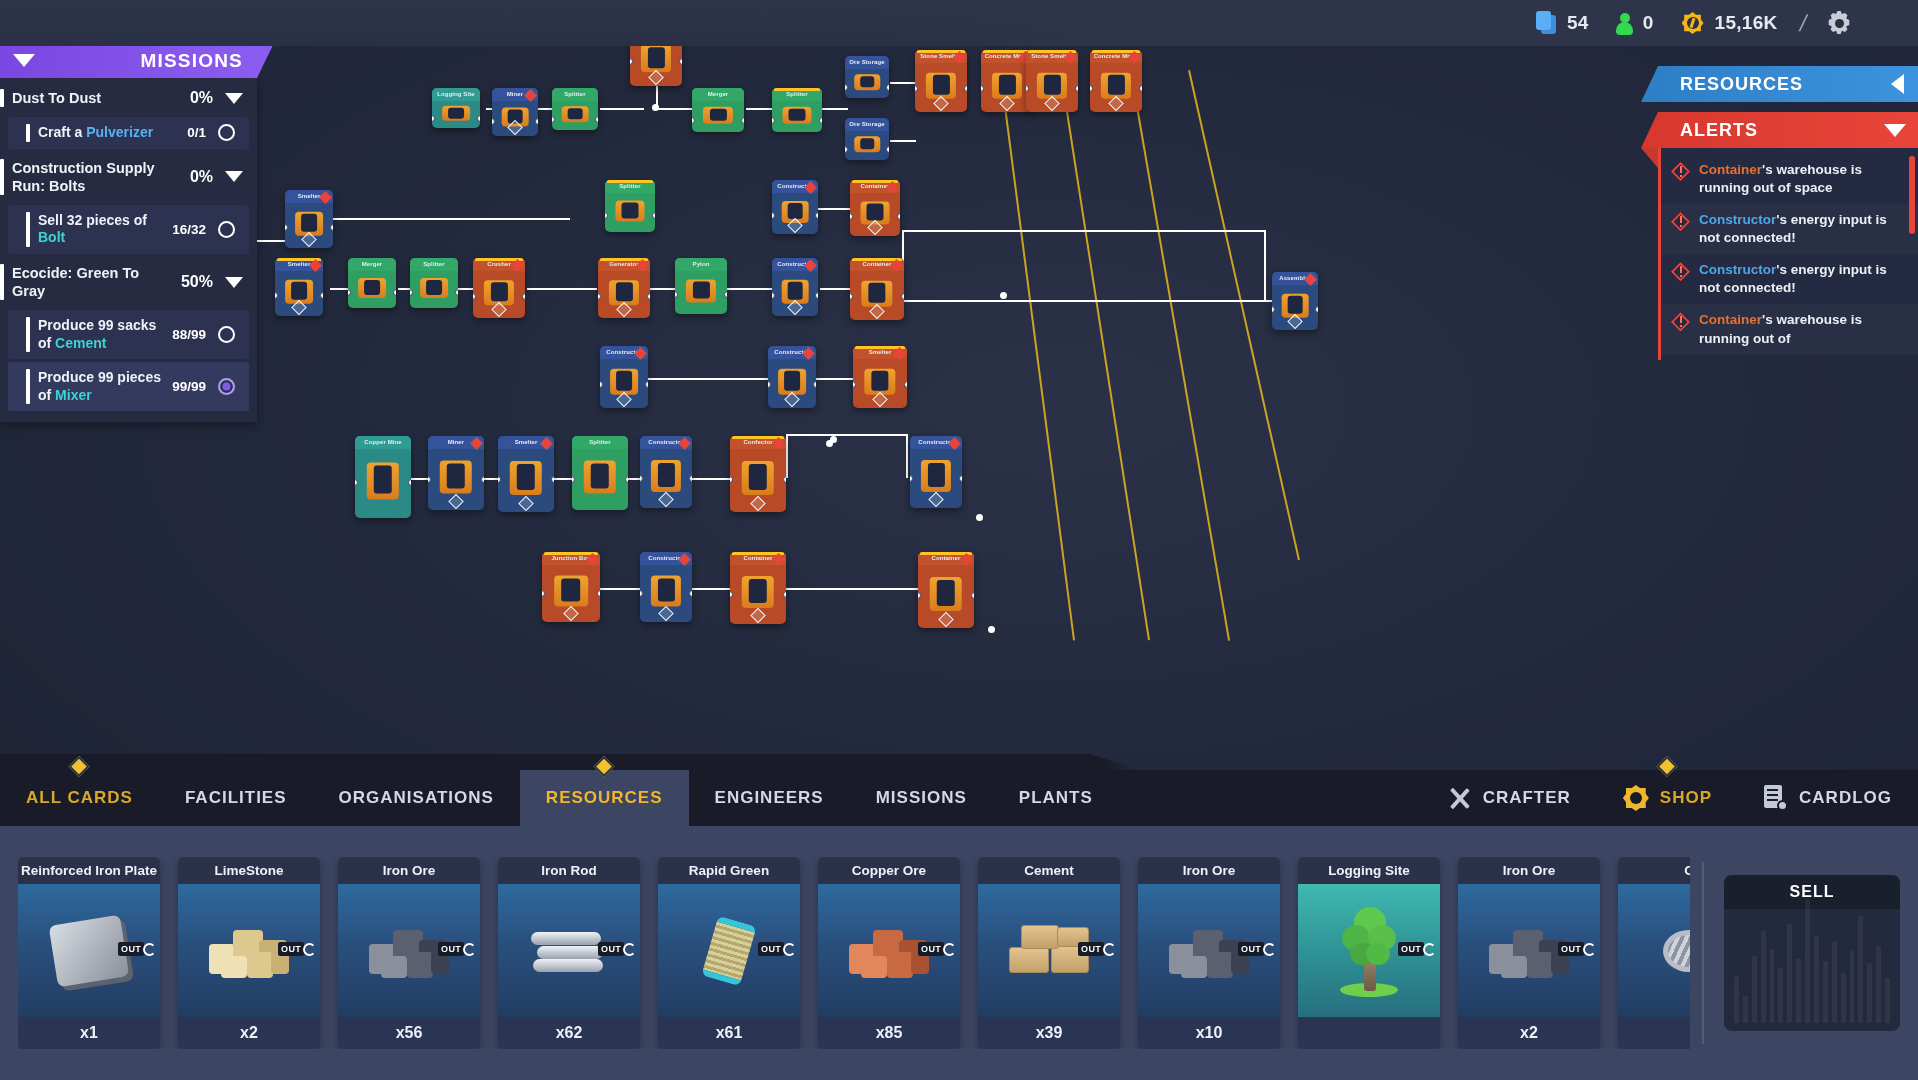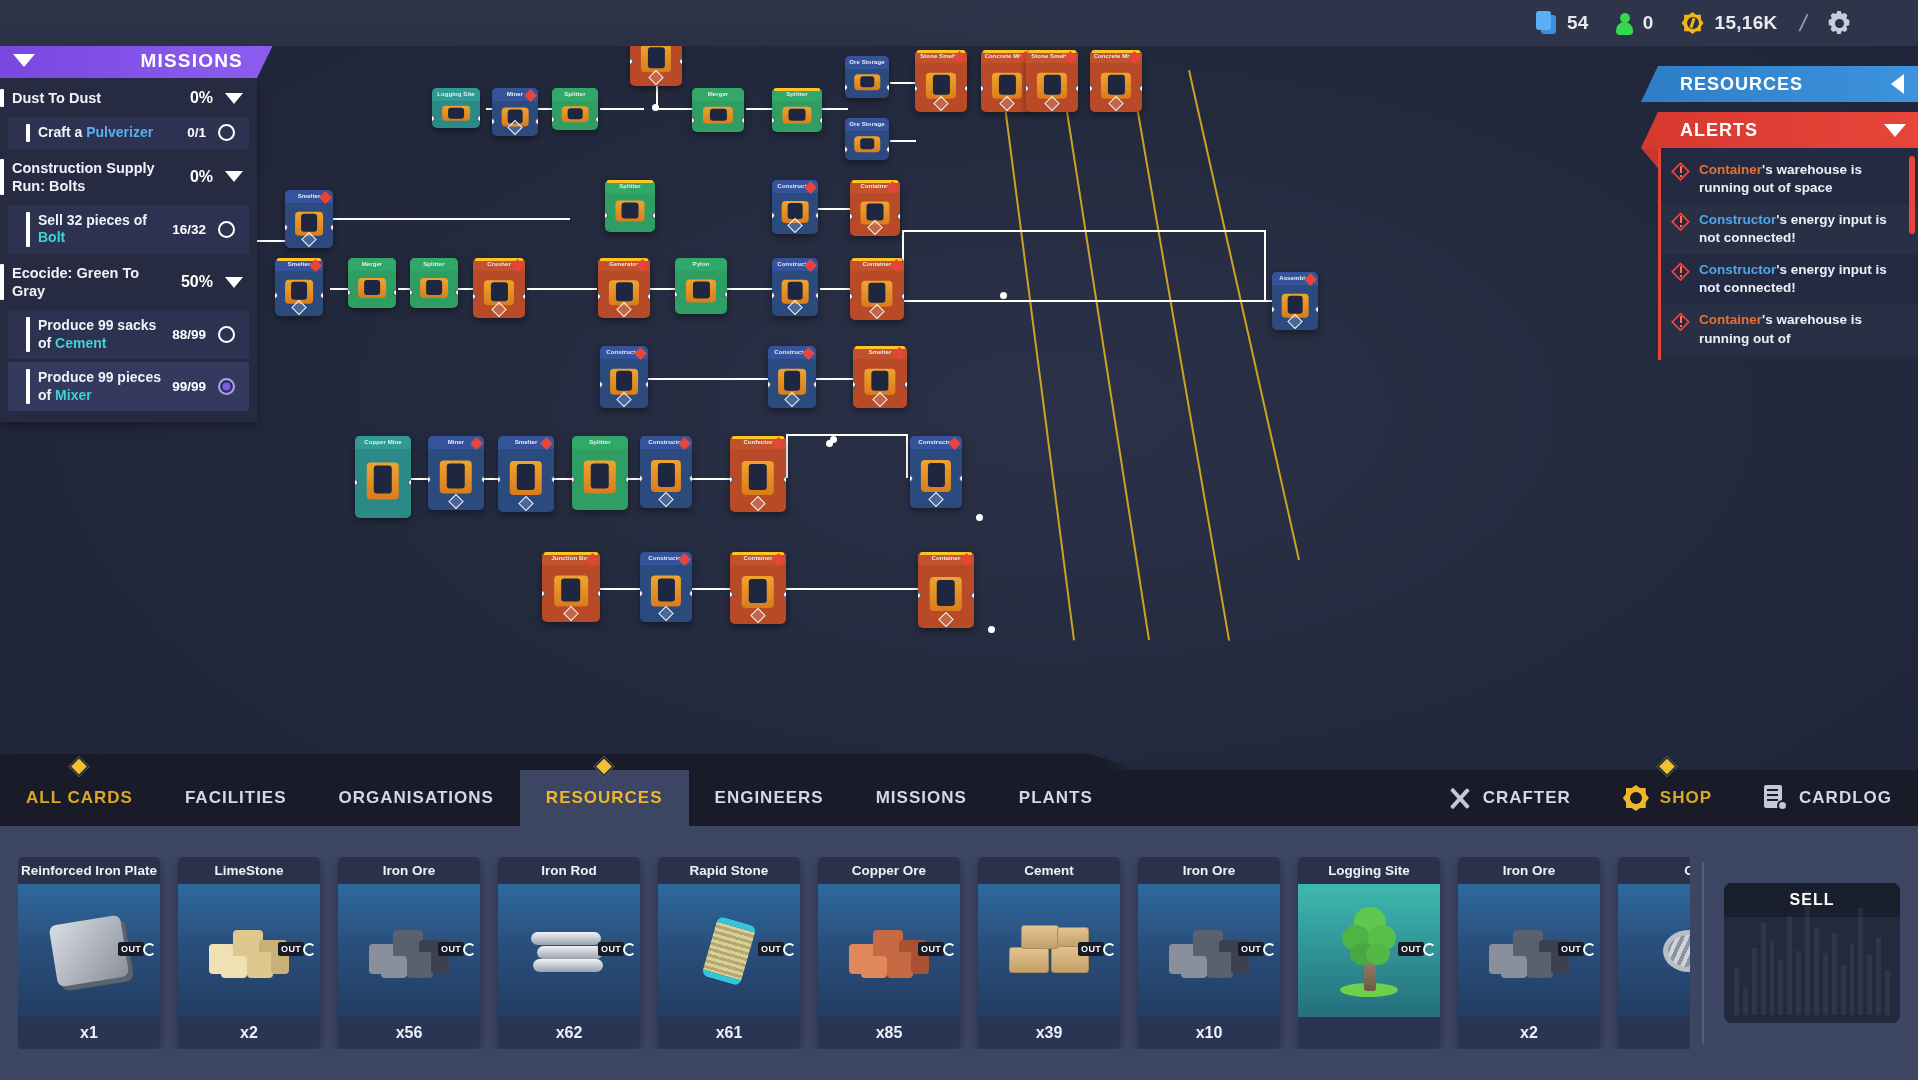--- a/index.html
+++ b/index.html
@@ -240,21 +240,21 @@
   .tree .trunk { position:absolute; left:30px;bottom:6px;width:12px;height:34px;
      background:linear-gradient(#9a8268,#6c5a45); border-radius:3px;}
   .tree .leaf { position:absolute; border-radius:50%; background:#4fb446; }
   .tree .grass { position:absolute; left:6px; bottom:0; width:58px;height:14px;
      border-radius:50%; background:#6fcf4a; }
   .pipe { width:52px;height:42px; border-radius:50%;
      background: repeating-linear-gradient(115deg,#cfd4dc 0 4px,#8e949f 4px 8px);
      border:5px solid #b8bec8; }
 
   .divider { width:2px; height:182px; background: rgba(255,255,255,.13); margin: 0 20px 0 12px; flex:none;}
-  .sellpanel { width:176px; height:140px; background:#242a3d; border-radius:8px;
+  .sellpanel { width:176px; height:156px; background:#242a3d; border-radius:8px;
     overflow:hidden; flex:none; position:relative; }
   .sellpanel .sh { height:34px; background:#1a1f2e; color:#fff; font-size:16px;
     font-weight:bold; letter-spacing:1px; display:flex; align-items:center; justify-content:center; }
   .sellbars { position:absolute; left:10px; right:10px; bottom:8px; height:124px;
     display:flex; align-items:flex-end; gap:4px; }
   .sellbars i { flex:1; background: rgba(255,255,255,.055); border-radius:1px; display:block; }
 </style>
 </head>
 <body>
 
@@ -946,21 +946,21 @@
               <b style="left: 2px; top: 31px; width: 70px;"></b>
             </div>
             <div class="outbadge">
               <span class="ot">OUT</span>
               <span class="oc"></span>
             </div>
           </div>
           <div class="cqty">x62</div>
         </div>
         <div class="card">
-          <div class="chead">Rapid Stone</div>
+          <div class="chead">Rapid Green</div>
           <div class="cart">
             <div class="art spool"></div>
             <div class="outbadge">
               <span class="ot">OUT</span>
               <span class="oc"></span>
             </div>
           </div>
           <div class="cqty">x61</div>
         </div>
         <div class="card">

